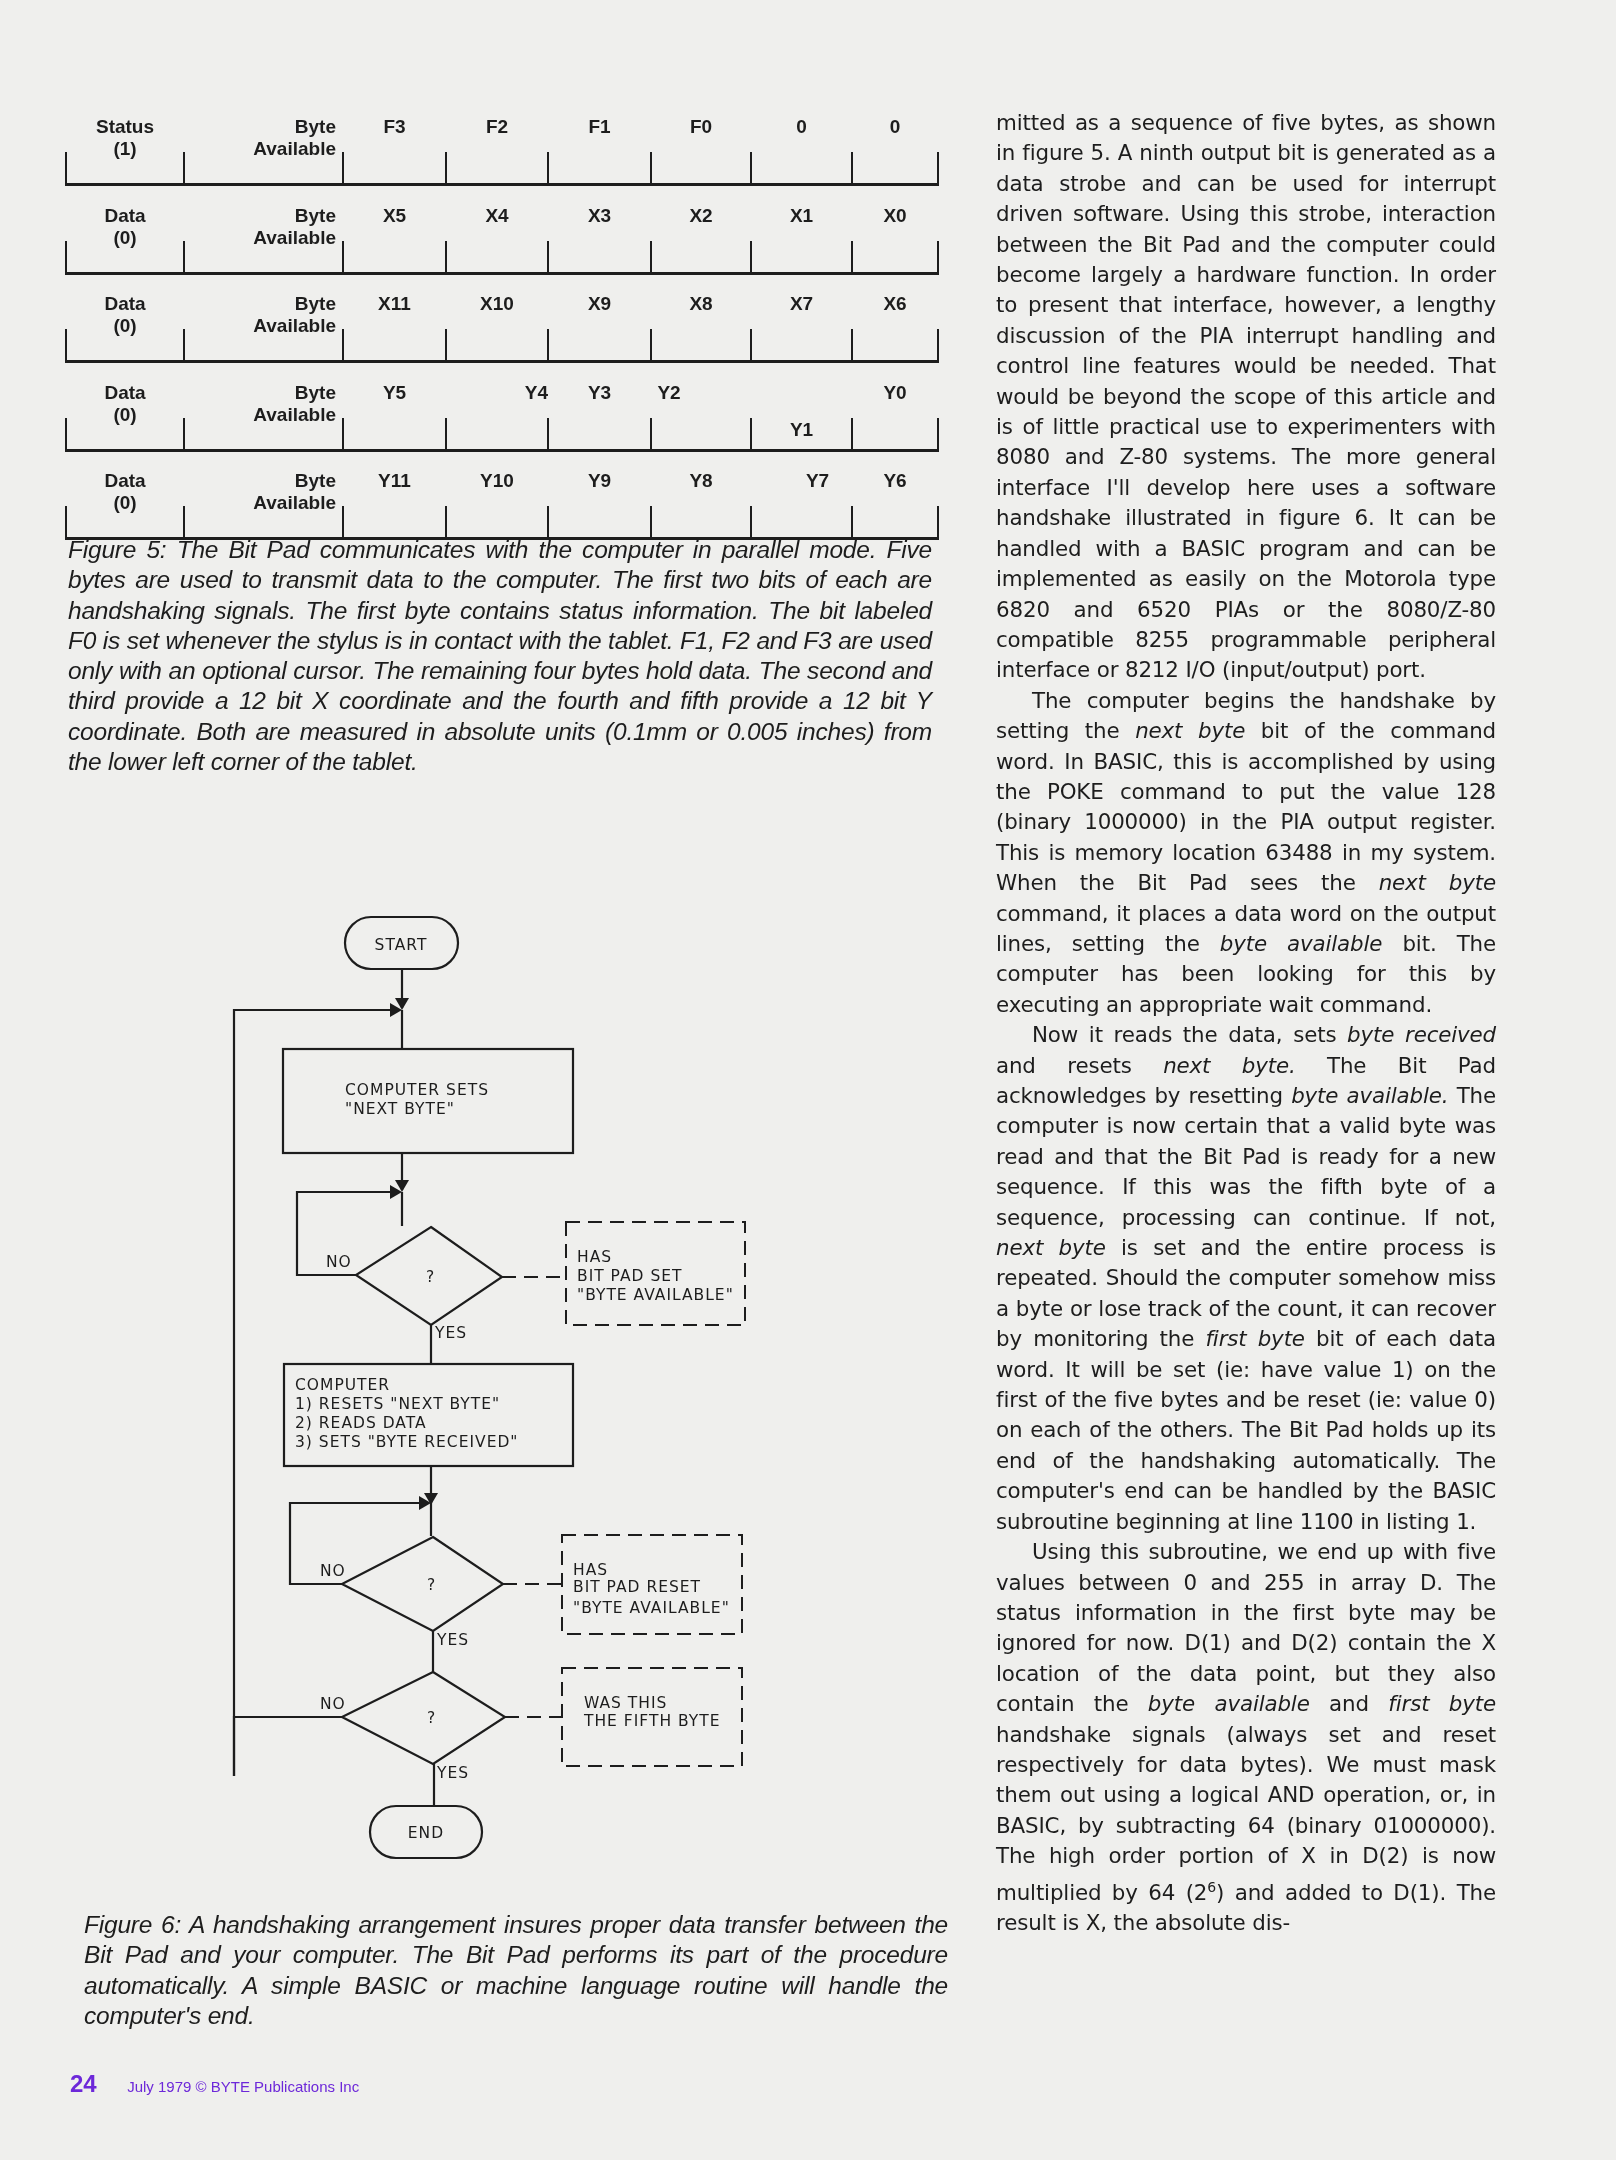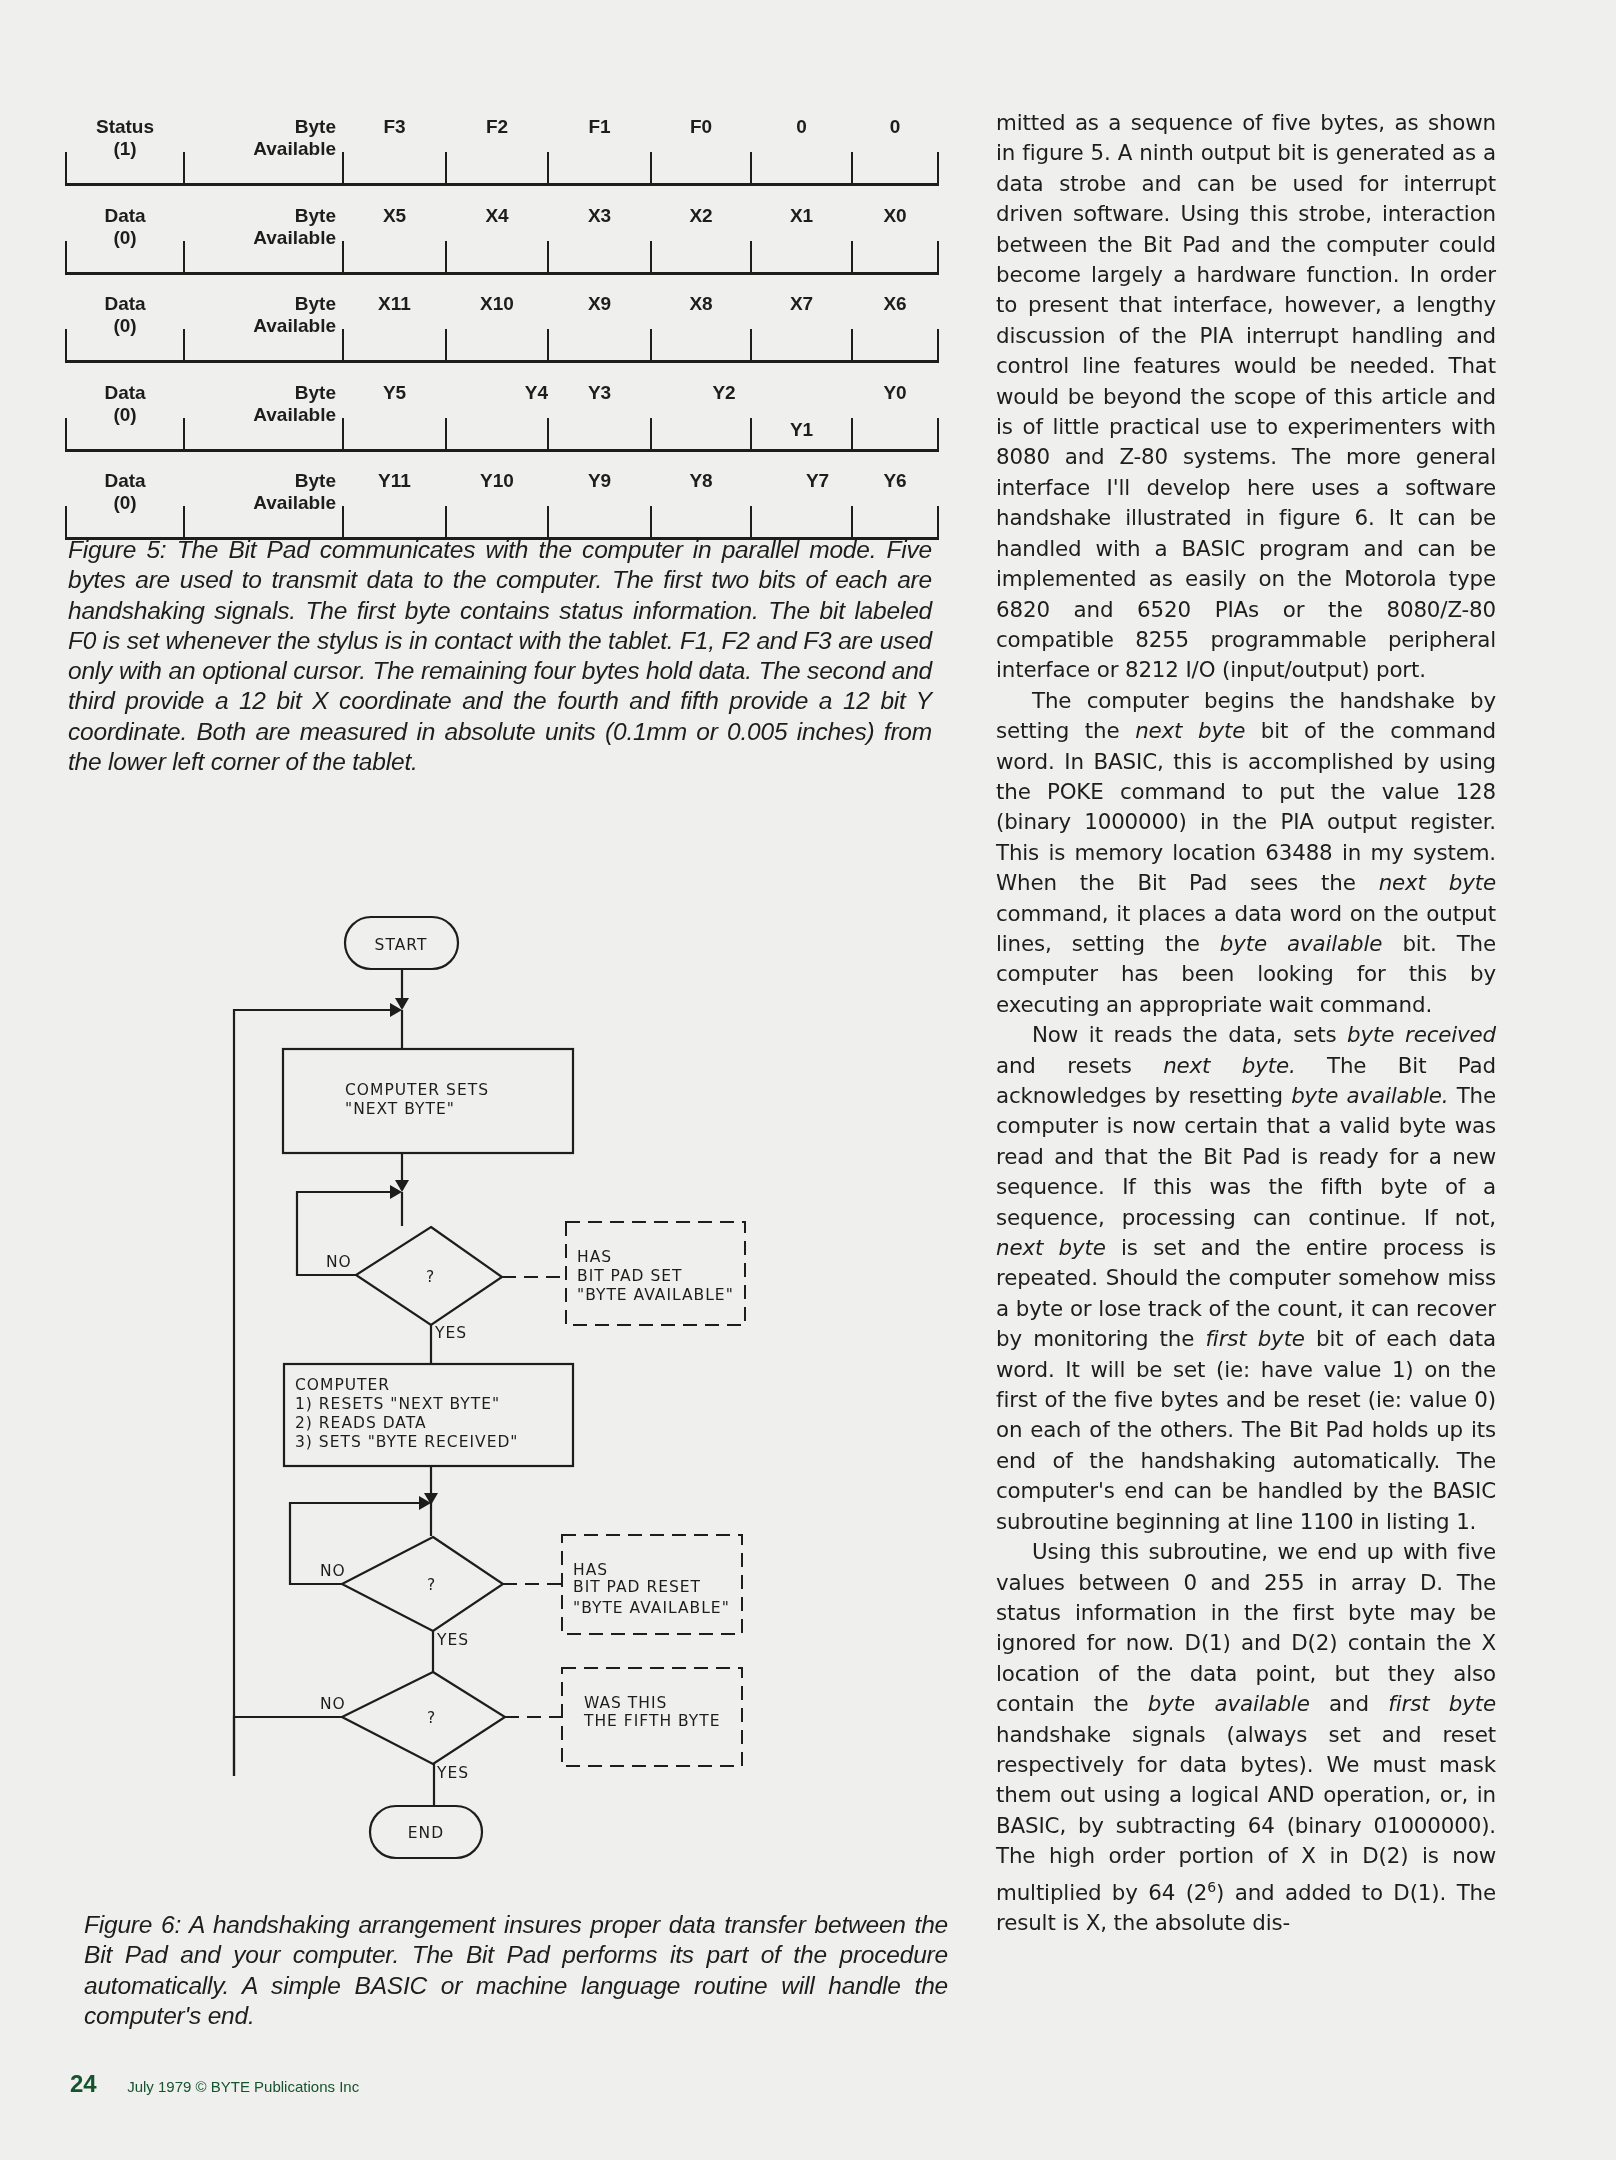--- a/index.html
+++ b/index.html
@@ -18,21 +18,21 @@
   .caption { position: absolute; font-family: "Liberation Sans", sans-serif; font-style: italic; font-size: 24.5px; line-height: 30.3px; text-align: justify; letter-spacing: -0.2px; }
   
   .col { position: absolute; left: 996px; top: 108px; width: 500px; font-family: "DejaVu Sans", sans-serif; font-size: 21.4px; line-height: 30.4px; letter-spacing: -0.15px; }
   .col p { margin: 0; text-align: justify; }
   .col p.indent { text-indent: 36px; }
   .col em { font-style: italic; }
   
   .flow { position: absolute; left: 0; top: 0; width: 1616px; height: 2160px; pointer-events: none; }
   .flow .lbl { font-family: "DejaVu Sans", sans-serif; font-size: 15.5px; fill: #1d1d1d; letter-spacing: 1px; }
   
-  .footer { position: absolute; left: 70px; top: 2070px; font-family: "Liberation Sans", sans-serif; color: #14532d; }
+  .footer { position: absolute; left: 70px; top: 2070px; font-family: "Liberation Sans", sans-serif; color: #6d28d9; }
   .footer .pg { font-weight: bold; font-size: 24px; }
   .footer .cr { font-size: 15px; margin-left: 26px; }
 </style>
 </head>
 <body>
 
 <div>
   <div class="bitrow" style="top:116px;">
       <div class="baseline"></div>
       <div class="tick" style="left:-1px;height:34px;"></div>
@@ -126,21 +126,21 @@
         <div>Data</div>
         <div>(0)</div>
       </div>
       <div class="cell left" style="left:130px;width:140px;">
         <div>Byte</div>
         <div>Available</div>
       </div>
       <div class="cell" style="left:277px;width:103px;">Y5</div>
       <div class="cell" style="left:380px;width:102px;text-align:right;">Y4</div>
       <div class="cell" style="left:482px;width:103px;">Y3</div>
-      <div class="cell" style="left:608px;width:100px;">Y2</div>
+      <div class="cell" style="left:553px;width:100px;">Y2</div>
       <div class="cell" style="left:685px;width:101px;margin-top:37px;">Y1</div>
       <div class="cell" style="left:786px;width:86px;">Y0</div>
     </div>
   <div class="bitrow" style="top:470px;">
       <div class="baseline"></div>
       <div class="tick" style="left:-1px;height:34px;"></div>
       <div class="tick" style="left:117px;height:34px;"></div>
       <div class="tick" style="left:276px;height:34px;"></div>
       <div class="tick" style="left:379px;height:34px;"></div>
       <div class="tick" style="left:481px;height:34px;"></div>

